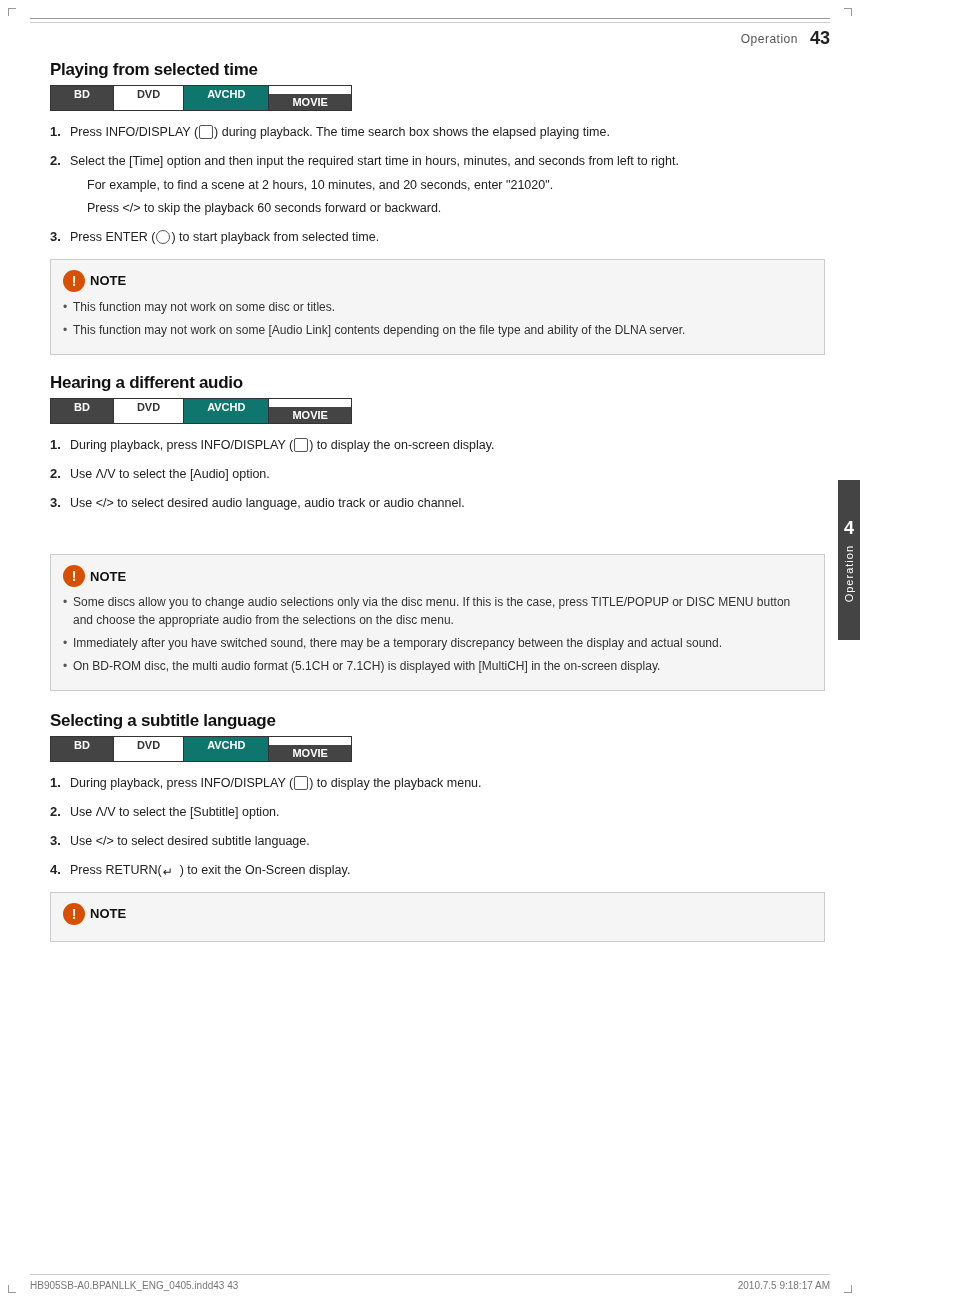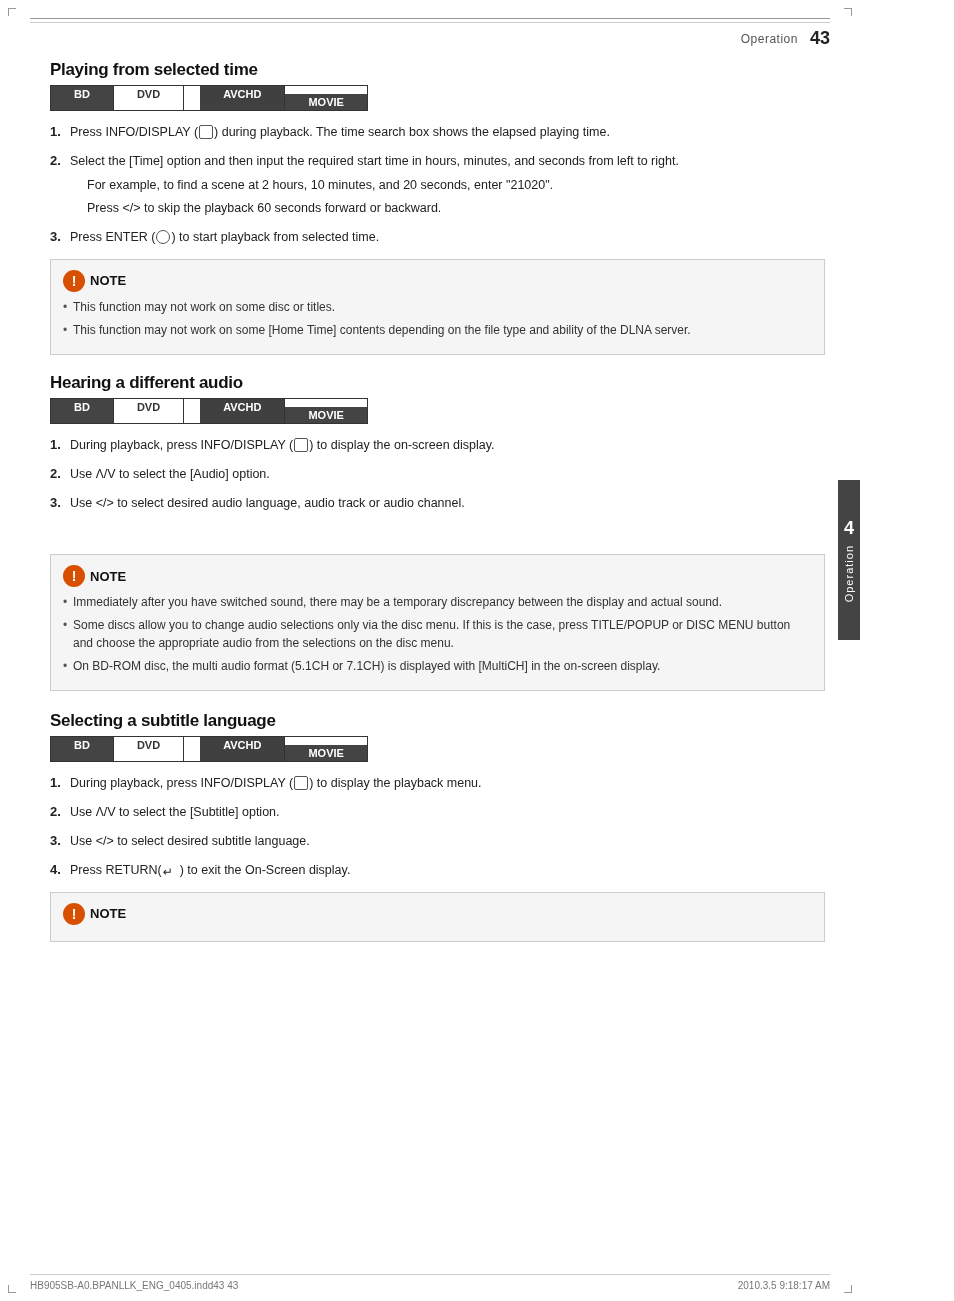--- a/index.html
+++ b/index.html
@@ -131,21 +131,21 @@
       color: #fff;
       background: #555;
       border-right: 1.5px solid #333;
     }
     .badge:last-child {
       border-right: none;
       margin-top: 8px;
     }
     .badge.bd { background: #444; }
     .badge.dvd { background: #fff; color: #333; }
-    .badge.avchd { background: #404040; margin-left: 16px; }
+    .badge.avchd { background: #0f766e; }
     .badge.movie { background: #444; }
     
     .steps {
       margin-bottom: 12px;
     }
     .step {
       display: flex;
       margin-bottom: 10px;
       line-height: 1.45;
     }
@@ -345,21 +345,21 @@
           </div>
 
           
           <div class="note-box">
             <div class="note-header">
               <div class="note-icon">!</div>
               <span class="note-title">NOTE</span>
             </div>
             <ul class="note-list">
               <li>This function may not work on some disc or titles.</li>
-              <li>This function may not work on some [Home Time] contents depending on the file type and ability of the DLNA server.</li>
+              <li>This function may not work on some [Audio Link] contents depending on the file type and ability of the DLNA server.</li>
             </ul>
           </div>
         </div>
 
         <div style="margin-top: 18px;">
           <div class="section-title">Hearing a different audio</div>
           <div class="badge-row">
             <span class="badge bd">BD</span>
             <span class="badge dvd" style="background:#fff;color:#333;">DVD</span>
             <span class="badge avchd">AVCHD</span>
@@ -390,22 +390,22 @@
       </div>
 
       <div class="right-column">
 
         <div class="note-box" style="margin-bottom:20px;">
           <div class="note-header">
             <div class="note-icon">!</div>
             <span class="note-title">NOTE</span>
           </div>
           <ul class="note-list">
+            <li>Some discs allow you to change audio selections only via the disc menu. If this is the case, press TITLE/POPUP or DISC MENU button and choose the appropriate audio from the selections on the disc menu.</li>
             <li>Immediately after you have switched sound, there may be a temporary discrepancy between the display and actual sound.</li>
-            <li>Some discs allow you to change audio selections only via the disc menu. If this is the case, press TITLE/POPUP or DISC MENU button and choose the appropriate audio from the selections on the disc menu.</li>
             <li>On BD-ROM disc, the multi audio format (5.1CH or 7.1CH) is displayed with [MultiCH] in the on-screen display.</li>
           </ul>
         </div>
 
         <div style="margin-top: 8px;">
           <div class="section-title">Selecting a subtitle language</div>
           <div class="badge-row">
             <span class="badge bd">BD</span>
             <span class="badge dvd" style="background:#fff;color:#333;">DVD</span>
             <span class="badge avchd">AVCHD</span>
@@ -447,16 +447,16 @@
           </div>
         </div>
 
       </div>
 
     </div>
   </div>
 
   <div class="bottom-bar">
     <span class="bottom-left">HB905SB-A0.BPANLLK_ENG_0405.indd43   43</span>
-    <span class="bottom-right">2010.3.5   9:18:17 AM</span>
+    <span class="bottom-right">2010.7.5   9:18:17 AM</span>
   </div>
 
 </div>
 
 </body></html>

